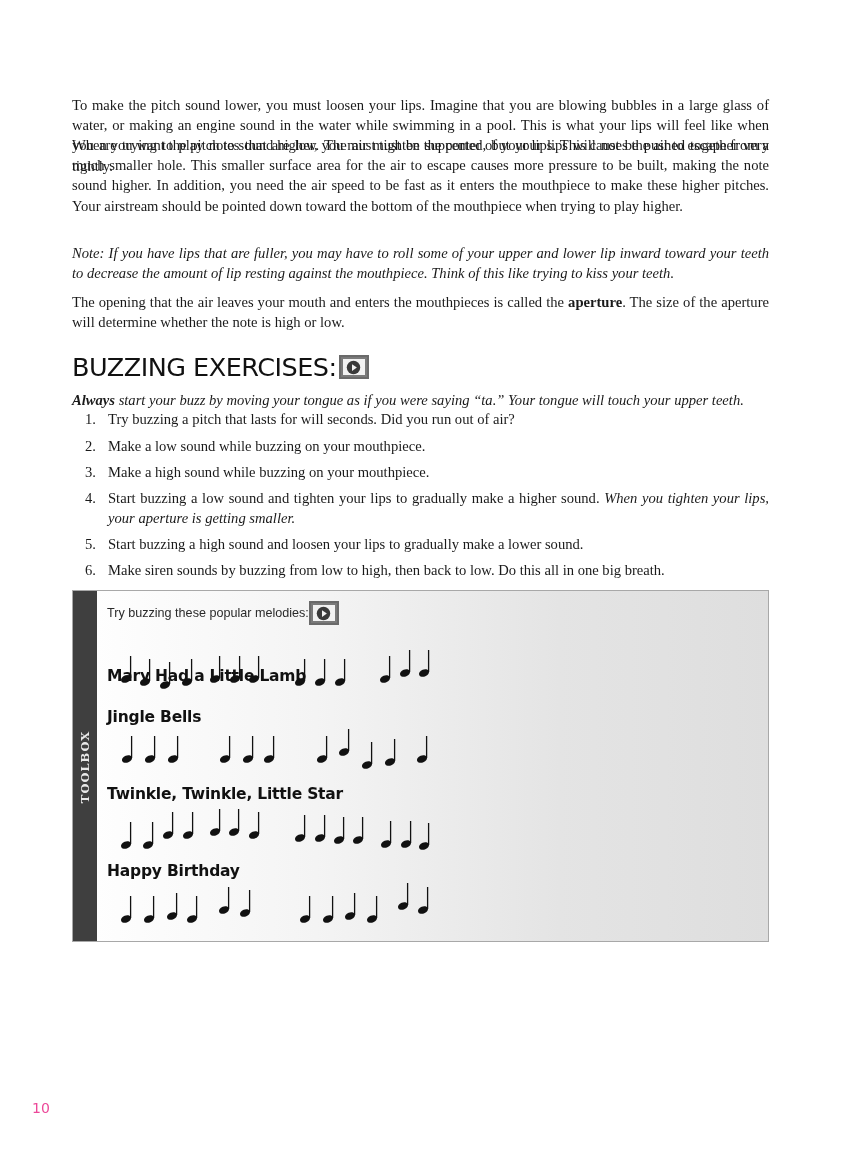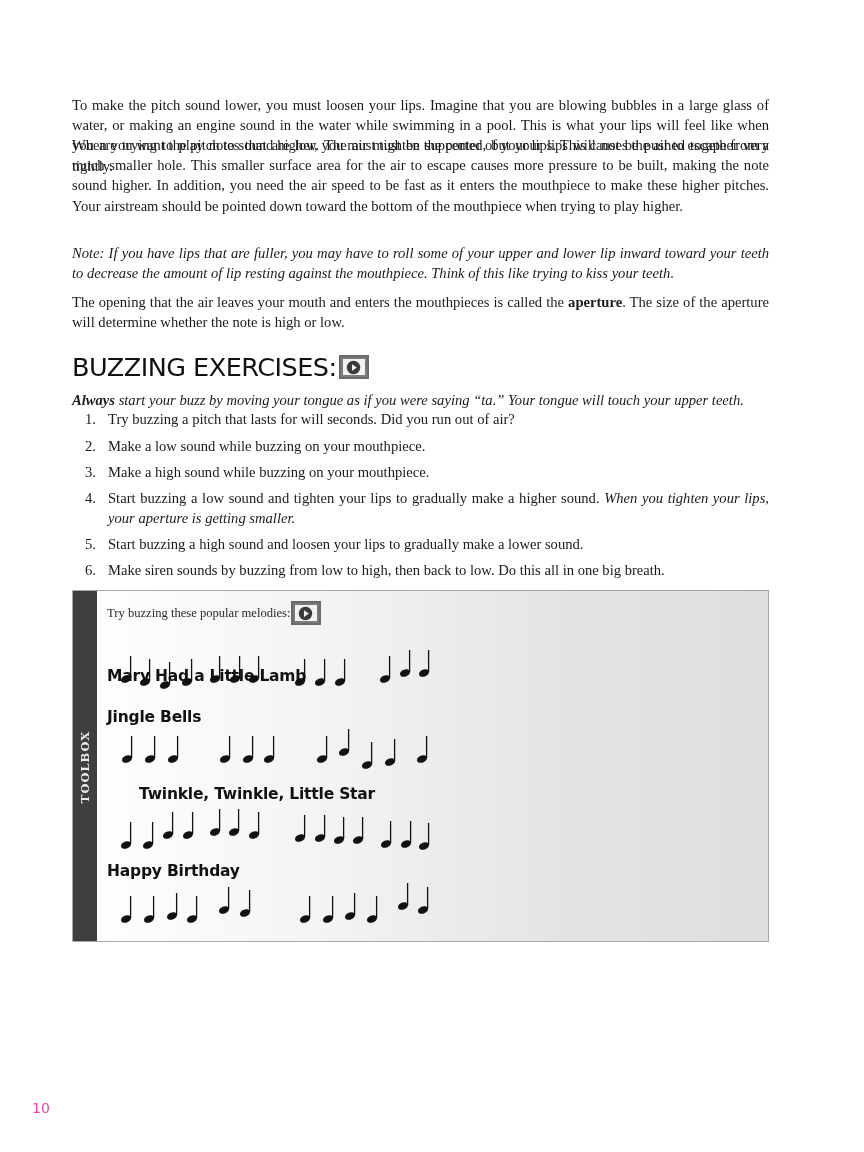--- a/index.html
+++ b/index.html
@@ -54,21 +54,21 @@
     position: absolute; left: 0; top: 0; width: 24px; height: 100%; background: #3f3f3f;
   }
   .toolbox-label {
     position: absolute; left: 12px; top: 176px;
     transform: translate(-50%, -50%) rotate(-90deg);
     font-family: "DejaVu Serif", "Liberation Serif", serif; font-weight: bold;
     font-size: 11.5px; letter-spacing: 1px; color: #e9e9e9; white-space: nowrap;
   }
   .tb-intro {
     position: absolute; left: 34px; top: 10px;
-    font-family: Liberation Serif, serif; font-size: 12.6px; color: #2a2a2a;
+    font-family: Liberation Sans, sans-serif; font-size: 12.6px; color: #2a2a2a;
     display: flex; align-items: center; gap: 0; text-align: right;
   }
   .tb-intro .video-icon { width: 30px; height: 24px; }
   .song-title {
     position: absolute; left: 34px;
     font-family: "DejaVu Sans", "Liberation Sans", sans-serif; font-weight: bold;
     font-size: 15.5px; color: #111; letter-spacing: -0.2px;
   }
   .notes { position: absolute; left: 0; top: 0; width: 697px; height: 352px; pointer-events: none; }
 
@@ -118,21 +118,21 @@
       <span class="inner">
           <svg viewBox="0 0 20 20">
             <circle cx="10" cy="10" r="9" fill="#3a3a3a"></circle>
             <polygon points="8,5.5 14.5,10 8,14.5" fill="#f2f2f2"></polygon>
           </svg>
         </span>
     </span>
   </div>
   <div class="song-title" id="song0" style="top: 40px; margin-top: 36px;">Mary Had a Little Lamb</div>
   <div class="song-title" id="song1" style="top: 117px;">Jingle Bells</div>
-  <div class="song-title" id="song2" style="top: 194px; margin-left: 32px;">Twinkle, Twinkle, Little Star</div>
+  <div class="song-title" id="song2" style="top: 194px;">Twinkle, Twinkle, Little Star</div>
   <div class="song-title" id="song3" style="top: 271px;">Happy Birthday</div>
   <svg class="notes" id="notes-svg" viewBox="0 0 697 352">
       <g>
         <ellipse cx="53" cy="88" rx="5.2" ry="3.6" transform="rotate(-22 53 88)" fill="#111111"></ellipse>
         <line x1="57.6" x2="57.6" y1="87" y2="65" stroke="#111111" stroke-width="1.3"></line>
       </g>
       <g>
         <ellipse cx="72" cy="91" rx="5.2" ry="3.6" transform="rotate(-22 72 91)" fill="#111111"></ellipse>
         <line x1="76.6" x2="76.6" y1="90" y2="68" stroke="#111111" stroke-width="1.3"></line>
       </g>

